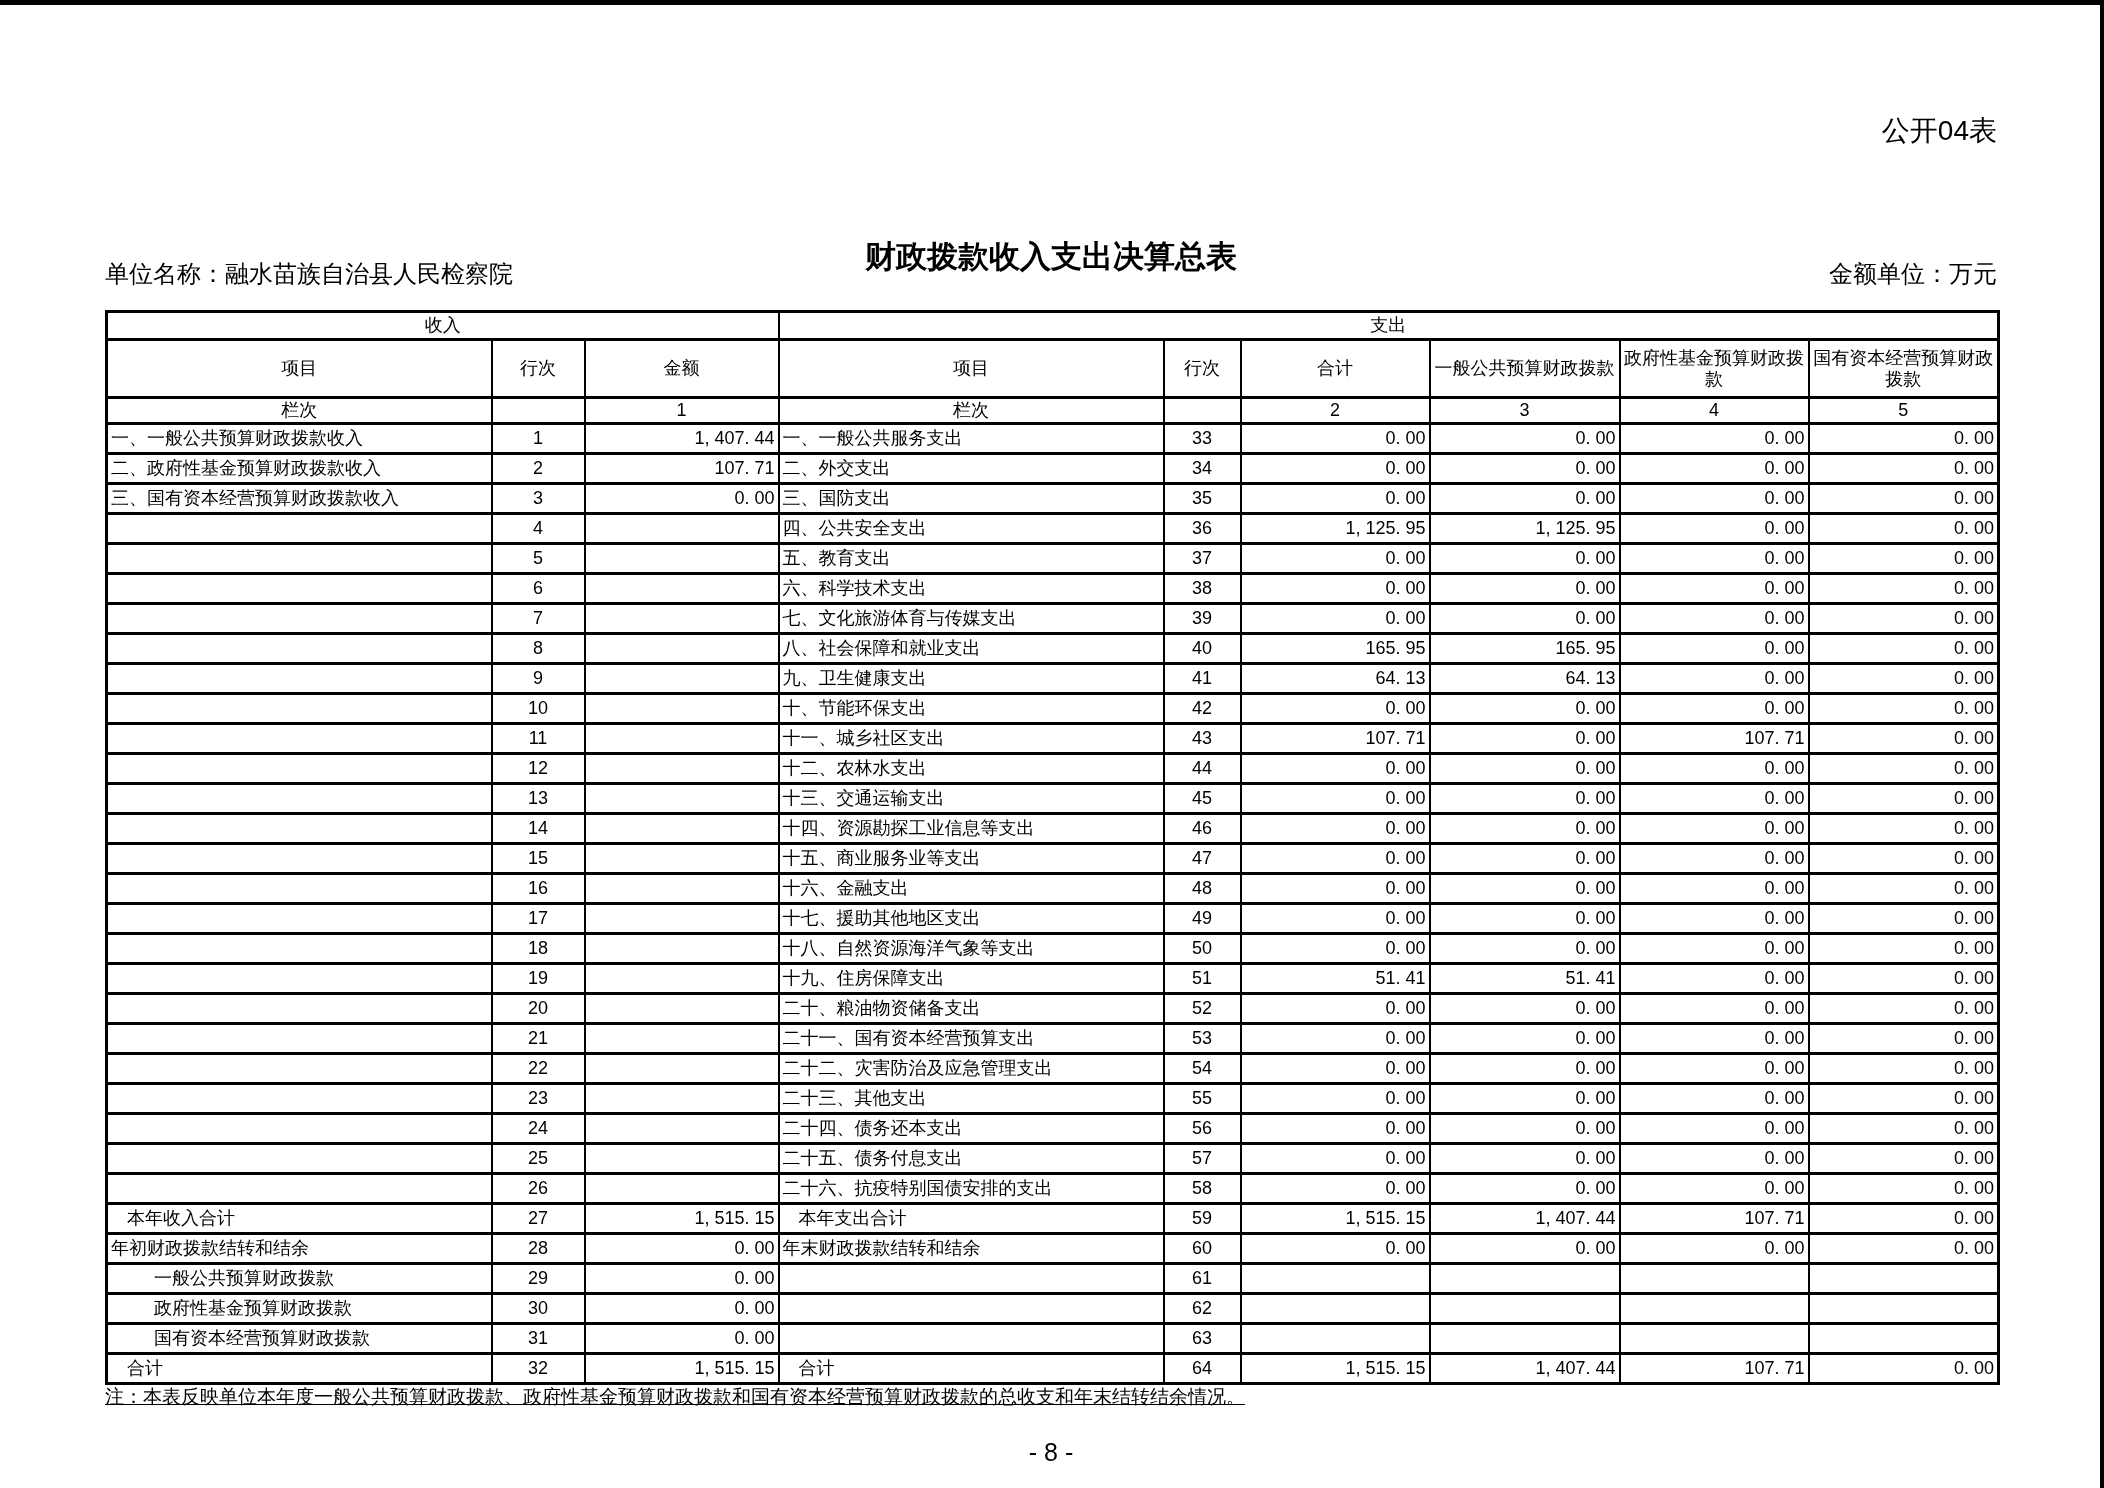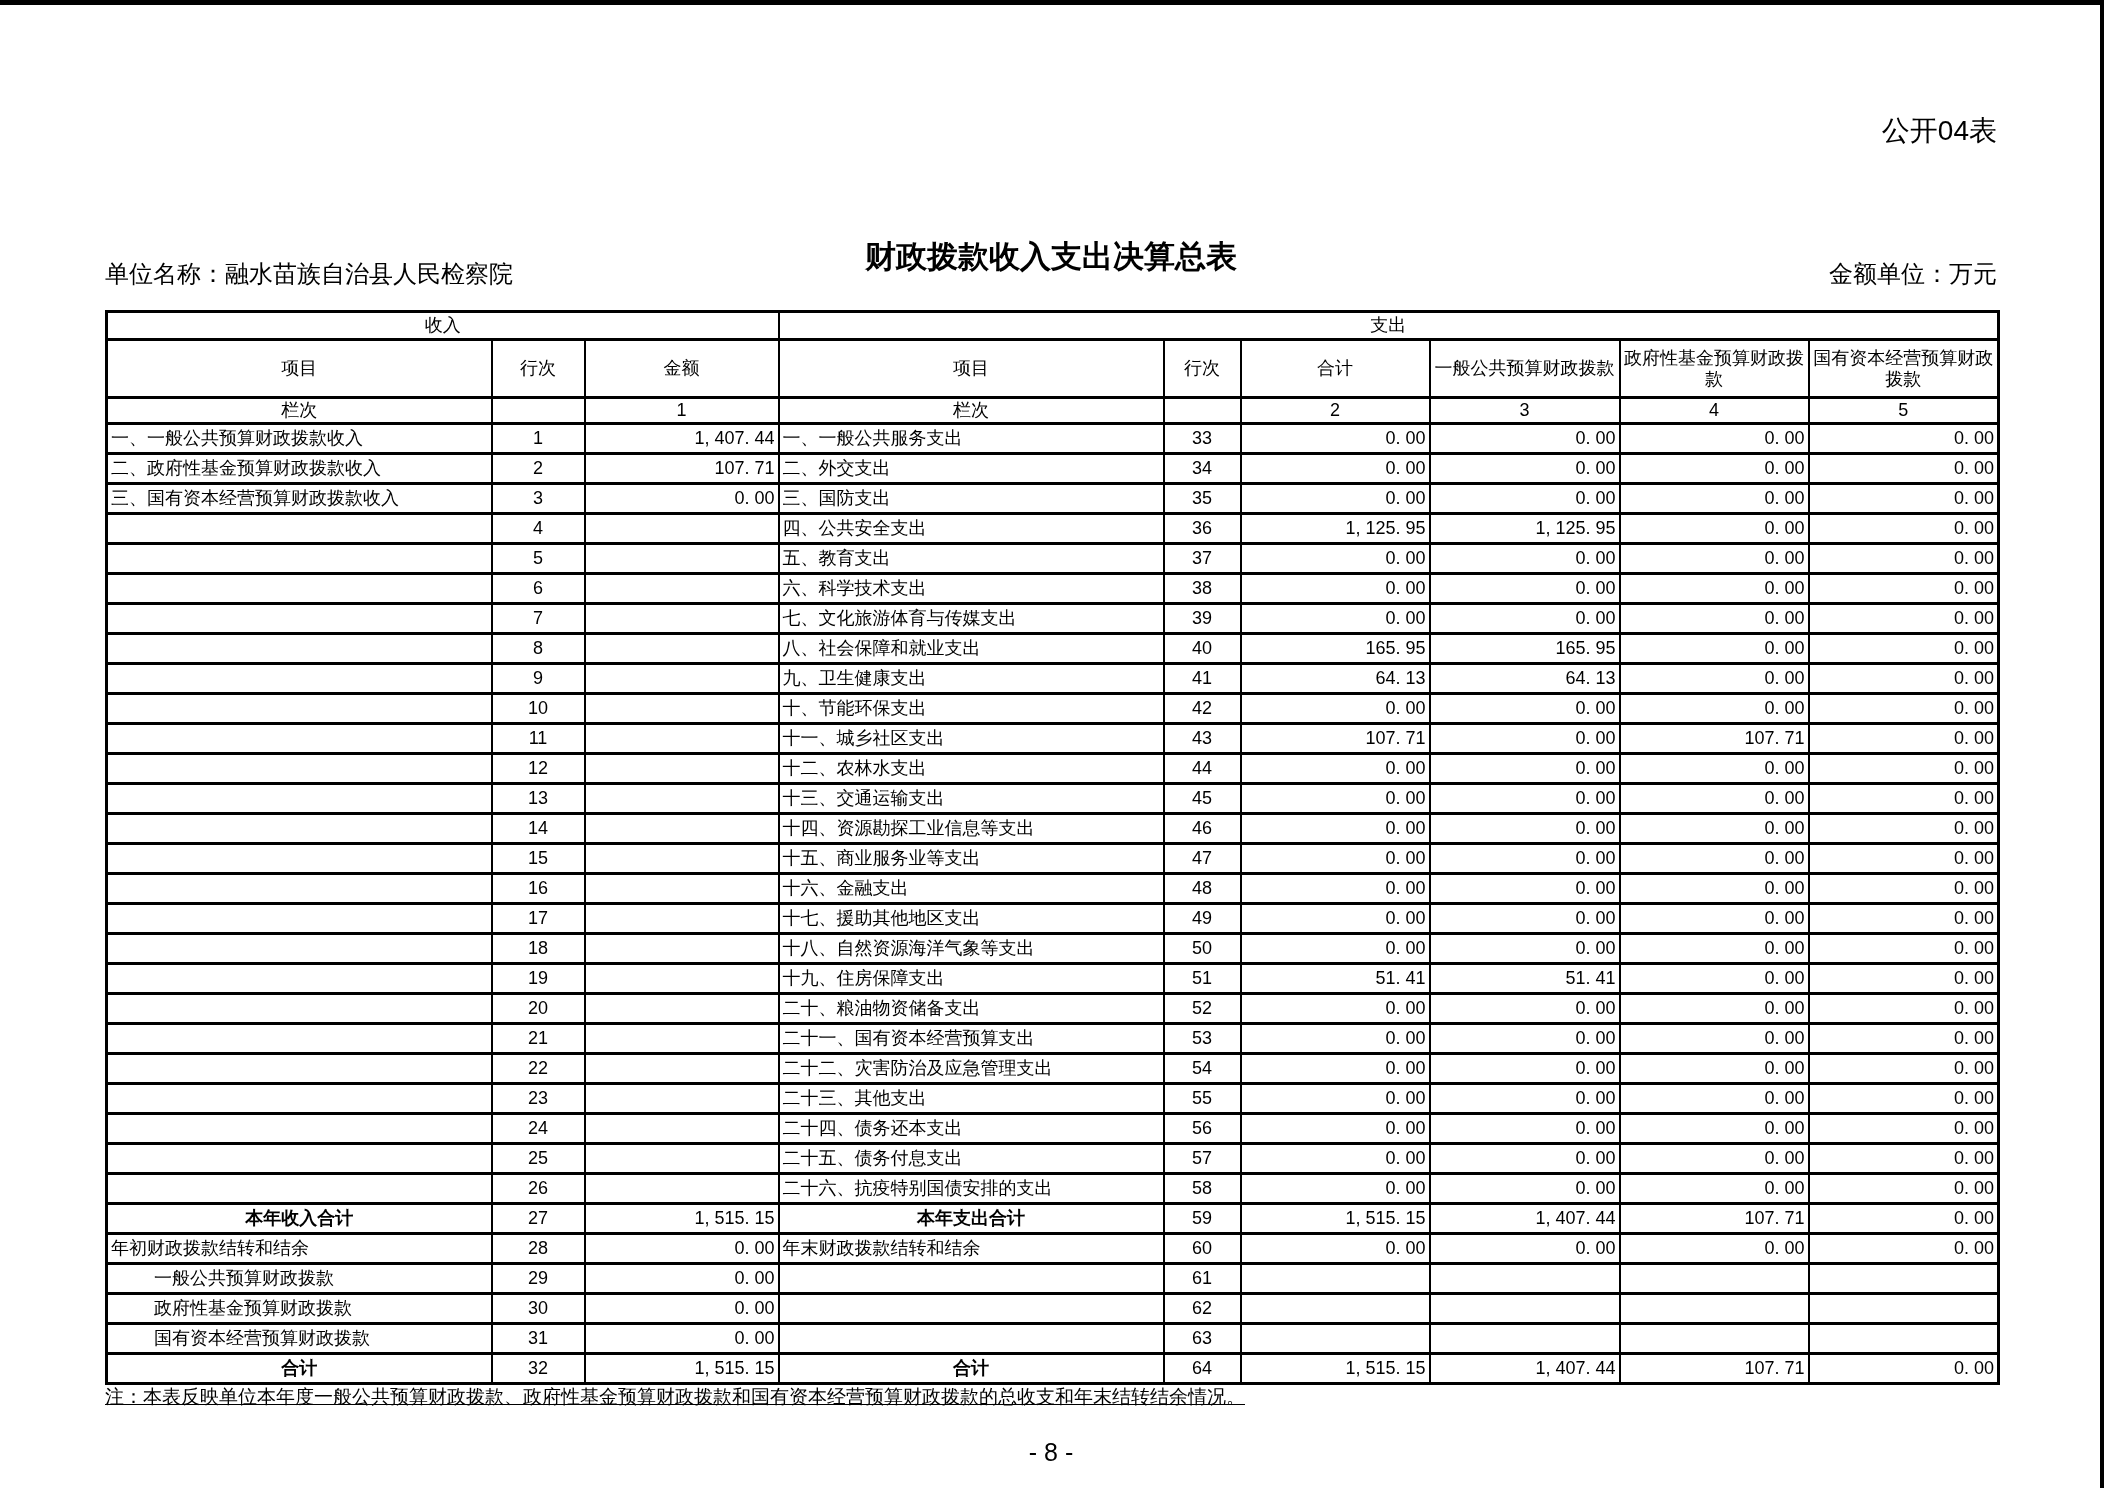--- a/index.html
+++ b/index.html
@@ -73,21 +73,21 @@
     padding: 0 3px;
     overflow: hidden;
     white-space: nowrap;
   }
   table.main { border: 3px solid #000000; }
   tr.h1 td { height: 25px; text-align: center; }
   tr.h2 td { height: 55px; text-align: center; white-space: normal; }
   tr.h3 td { height: 23px; text-align: center; }
   tbody.rows td { height: 27px; }
   td.item   { text-align: left; padding-left: 8px; }
-  td.item.total  { text-align: center; font-weight: bold; padding-left: 3px; }
+  td.item.total  { font-weight: normal; padding-left: 19px; }
   td.item.indent { padding-left: 46px; }
   td.line { text-align: center; }
   td.num  { text-align: right; padding-right: 4px; }
   .footnote {
     position: absolute;
     top: 1384px;
     left: 105px;
     width: 1892px;
     font-size: 19px;
     text-decoration: underline;

